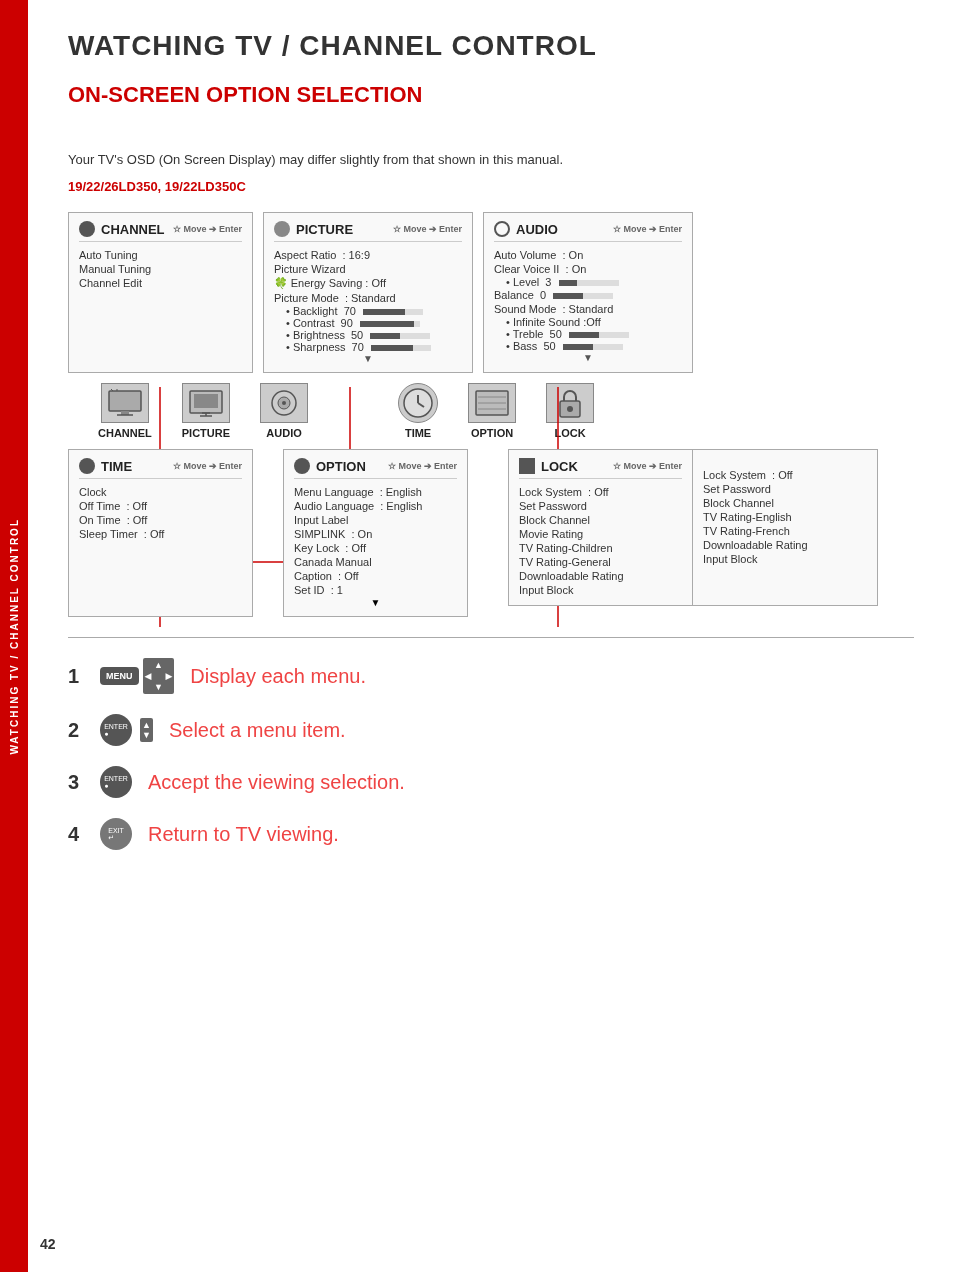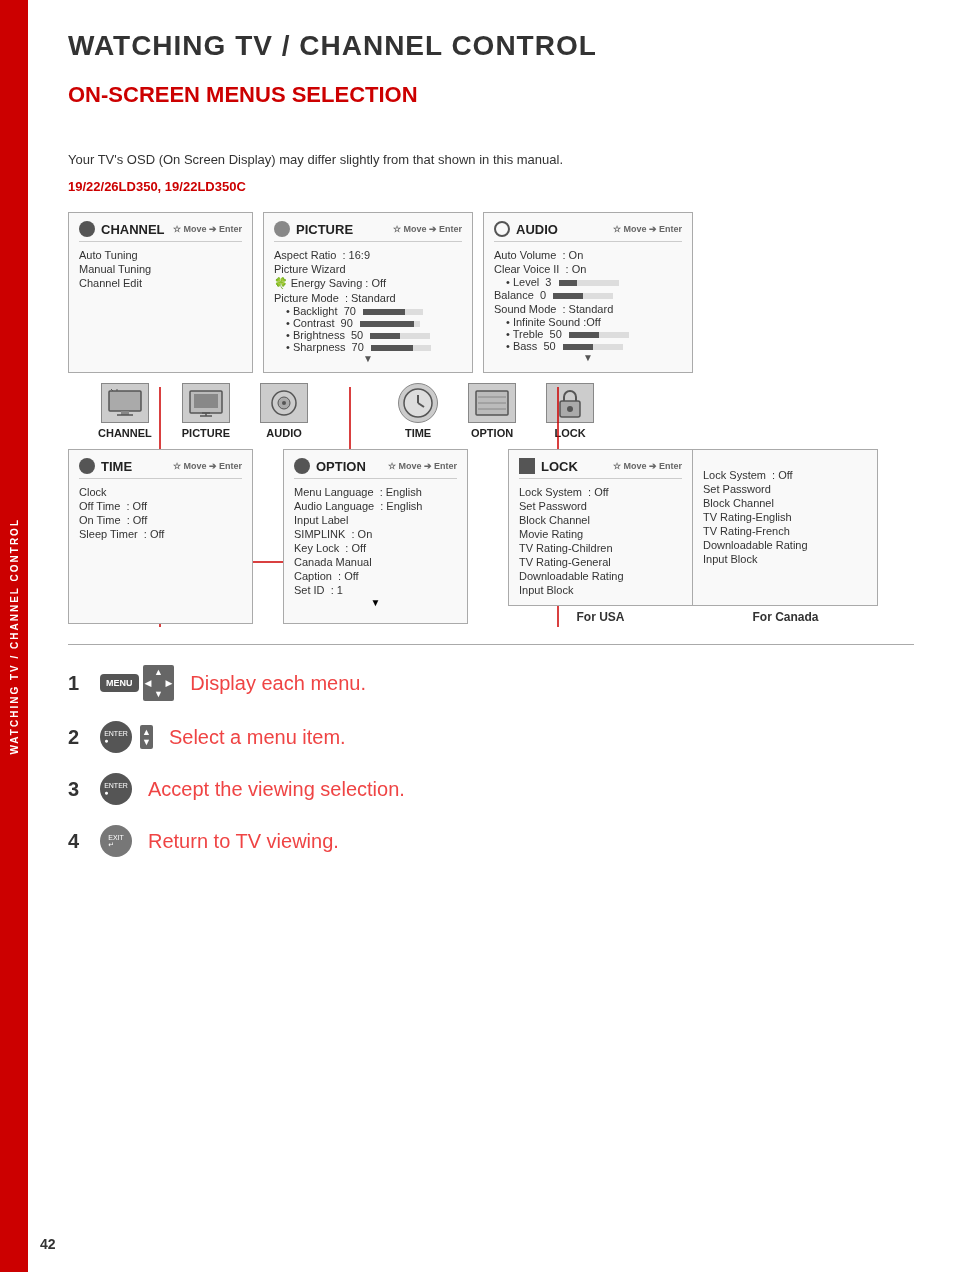--- a/index.html
+++ b/index.html
@@ -294,21 +294,21 @@
   </style>
 </head>
 <body>
 
 <div class="sidebar">
   <span class="sidebar-text">WATCHING TV / CHANNEL CONTROL</span>
 </div>
 
 <div class="main-content">
   <div class="page-title">WATCHING TV / CHANNEL CONTROL</div>
-  <div class="section-title">ON-SCREEN MENUS SELECTION</div>
+  <div class="section-title">ON-SCREEN OPTION SELECTION</div>
   <div class="subtitle">Your TV's OSD (On Screen Display) may differ slightly from that shown in this manual.</div>
   <div class="model-numbers">19/22/26LD350, 19/22LD350C</div>
 
   <div class="diagram-container">
 
     <svg class="svg-overlay" width="860" height="460">
 
       <line x1="92" y1="175" x2="92" y2="255" stroke="#c00" stroke-width="1.5"></line>
 
       <line x1="282" y1="175" x2="282" y2="255" stroke="#c00" stroke-width="1.5"></line>
@@ -510,24 +510,20 @@
             <div class="menu-item">Lock System &nbsp;<span>: Off</span></div>
             <div class="menu-item">Set Password</div>
             <div class="menu-item">Block Channel</div>
             <div class="menu-item">TV Rating-English</div>
             <div class="menu-item">TV Rating-French</div>
             <div class="menu-item">Downloadable Rating</div>
             <div class="menu-item">Input Block</div>
           </div>
         </div>
 
-        <div style="display:flex; gap:0;">
-          <div class="for-label" style="width:185px;">For USA</div>
-          <div class="for-label" style="width:185px;">For Canada</div>
-        </div>
       </div>
     </div>
   </div>
 
   <hr class="divider-line">
 
   <div class="steps-section">
 
     <div class="step-row">
       <div class="step-number">1</div>

